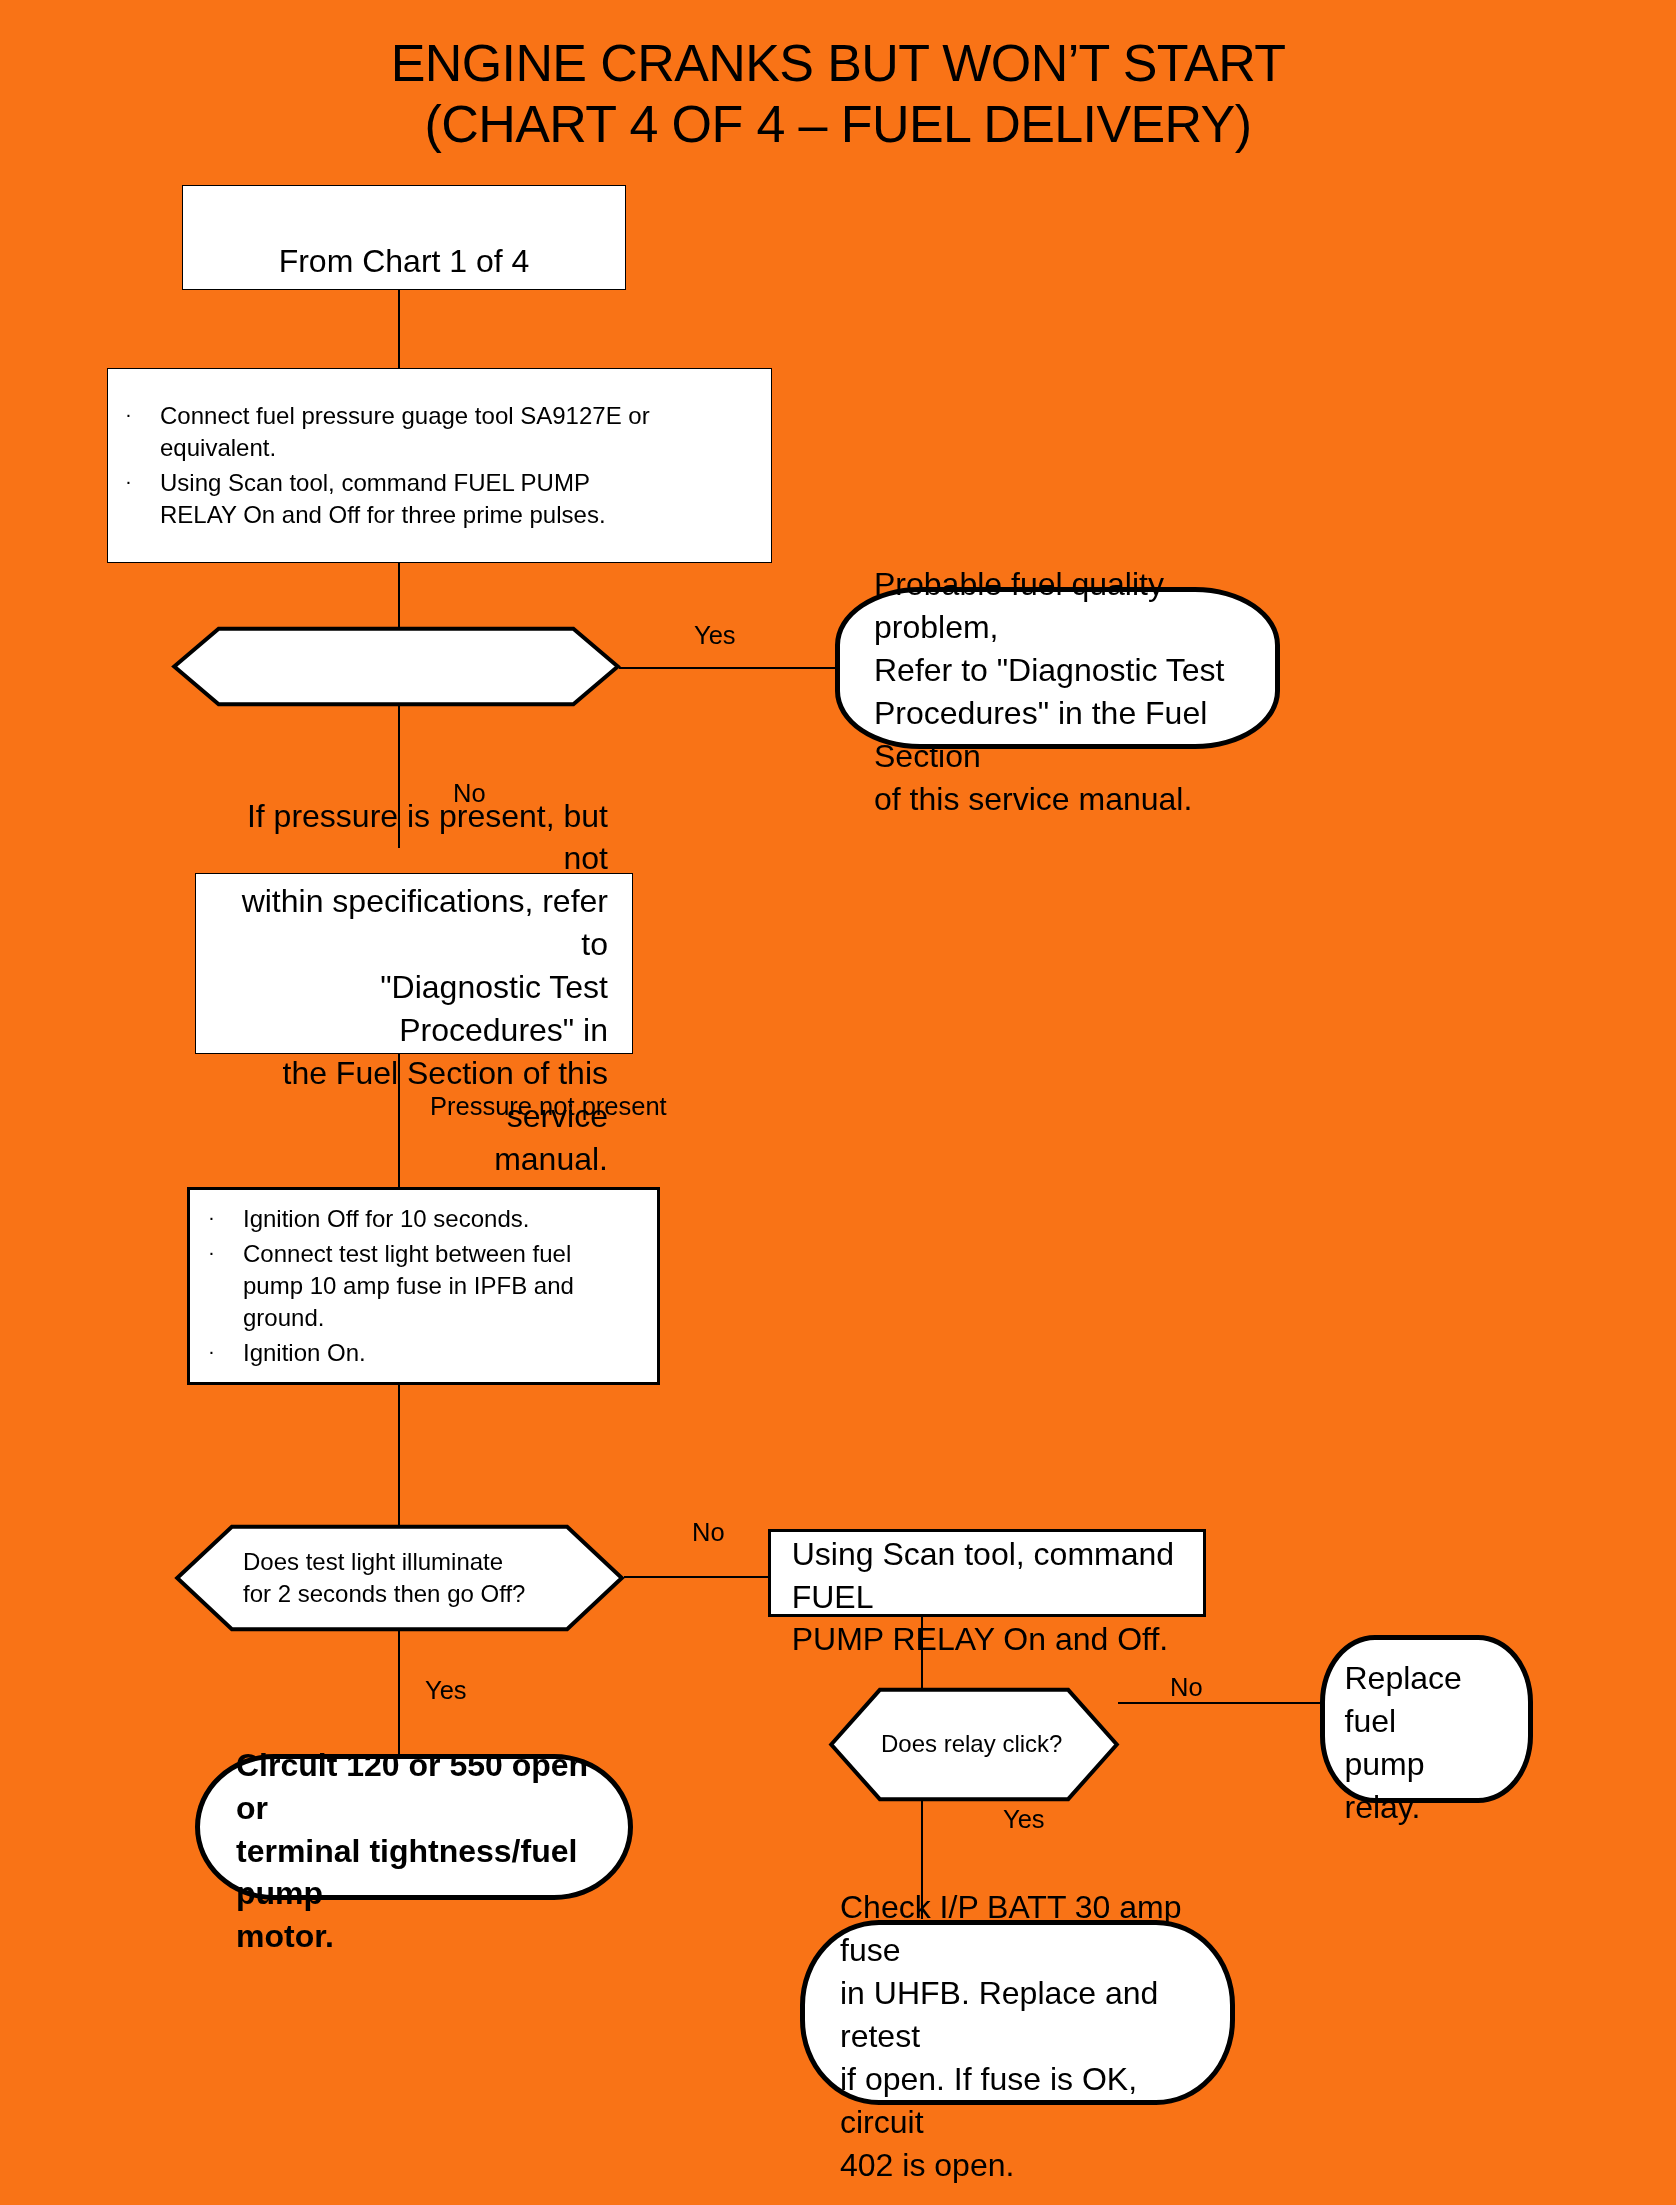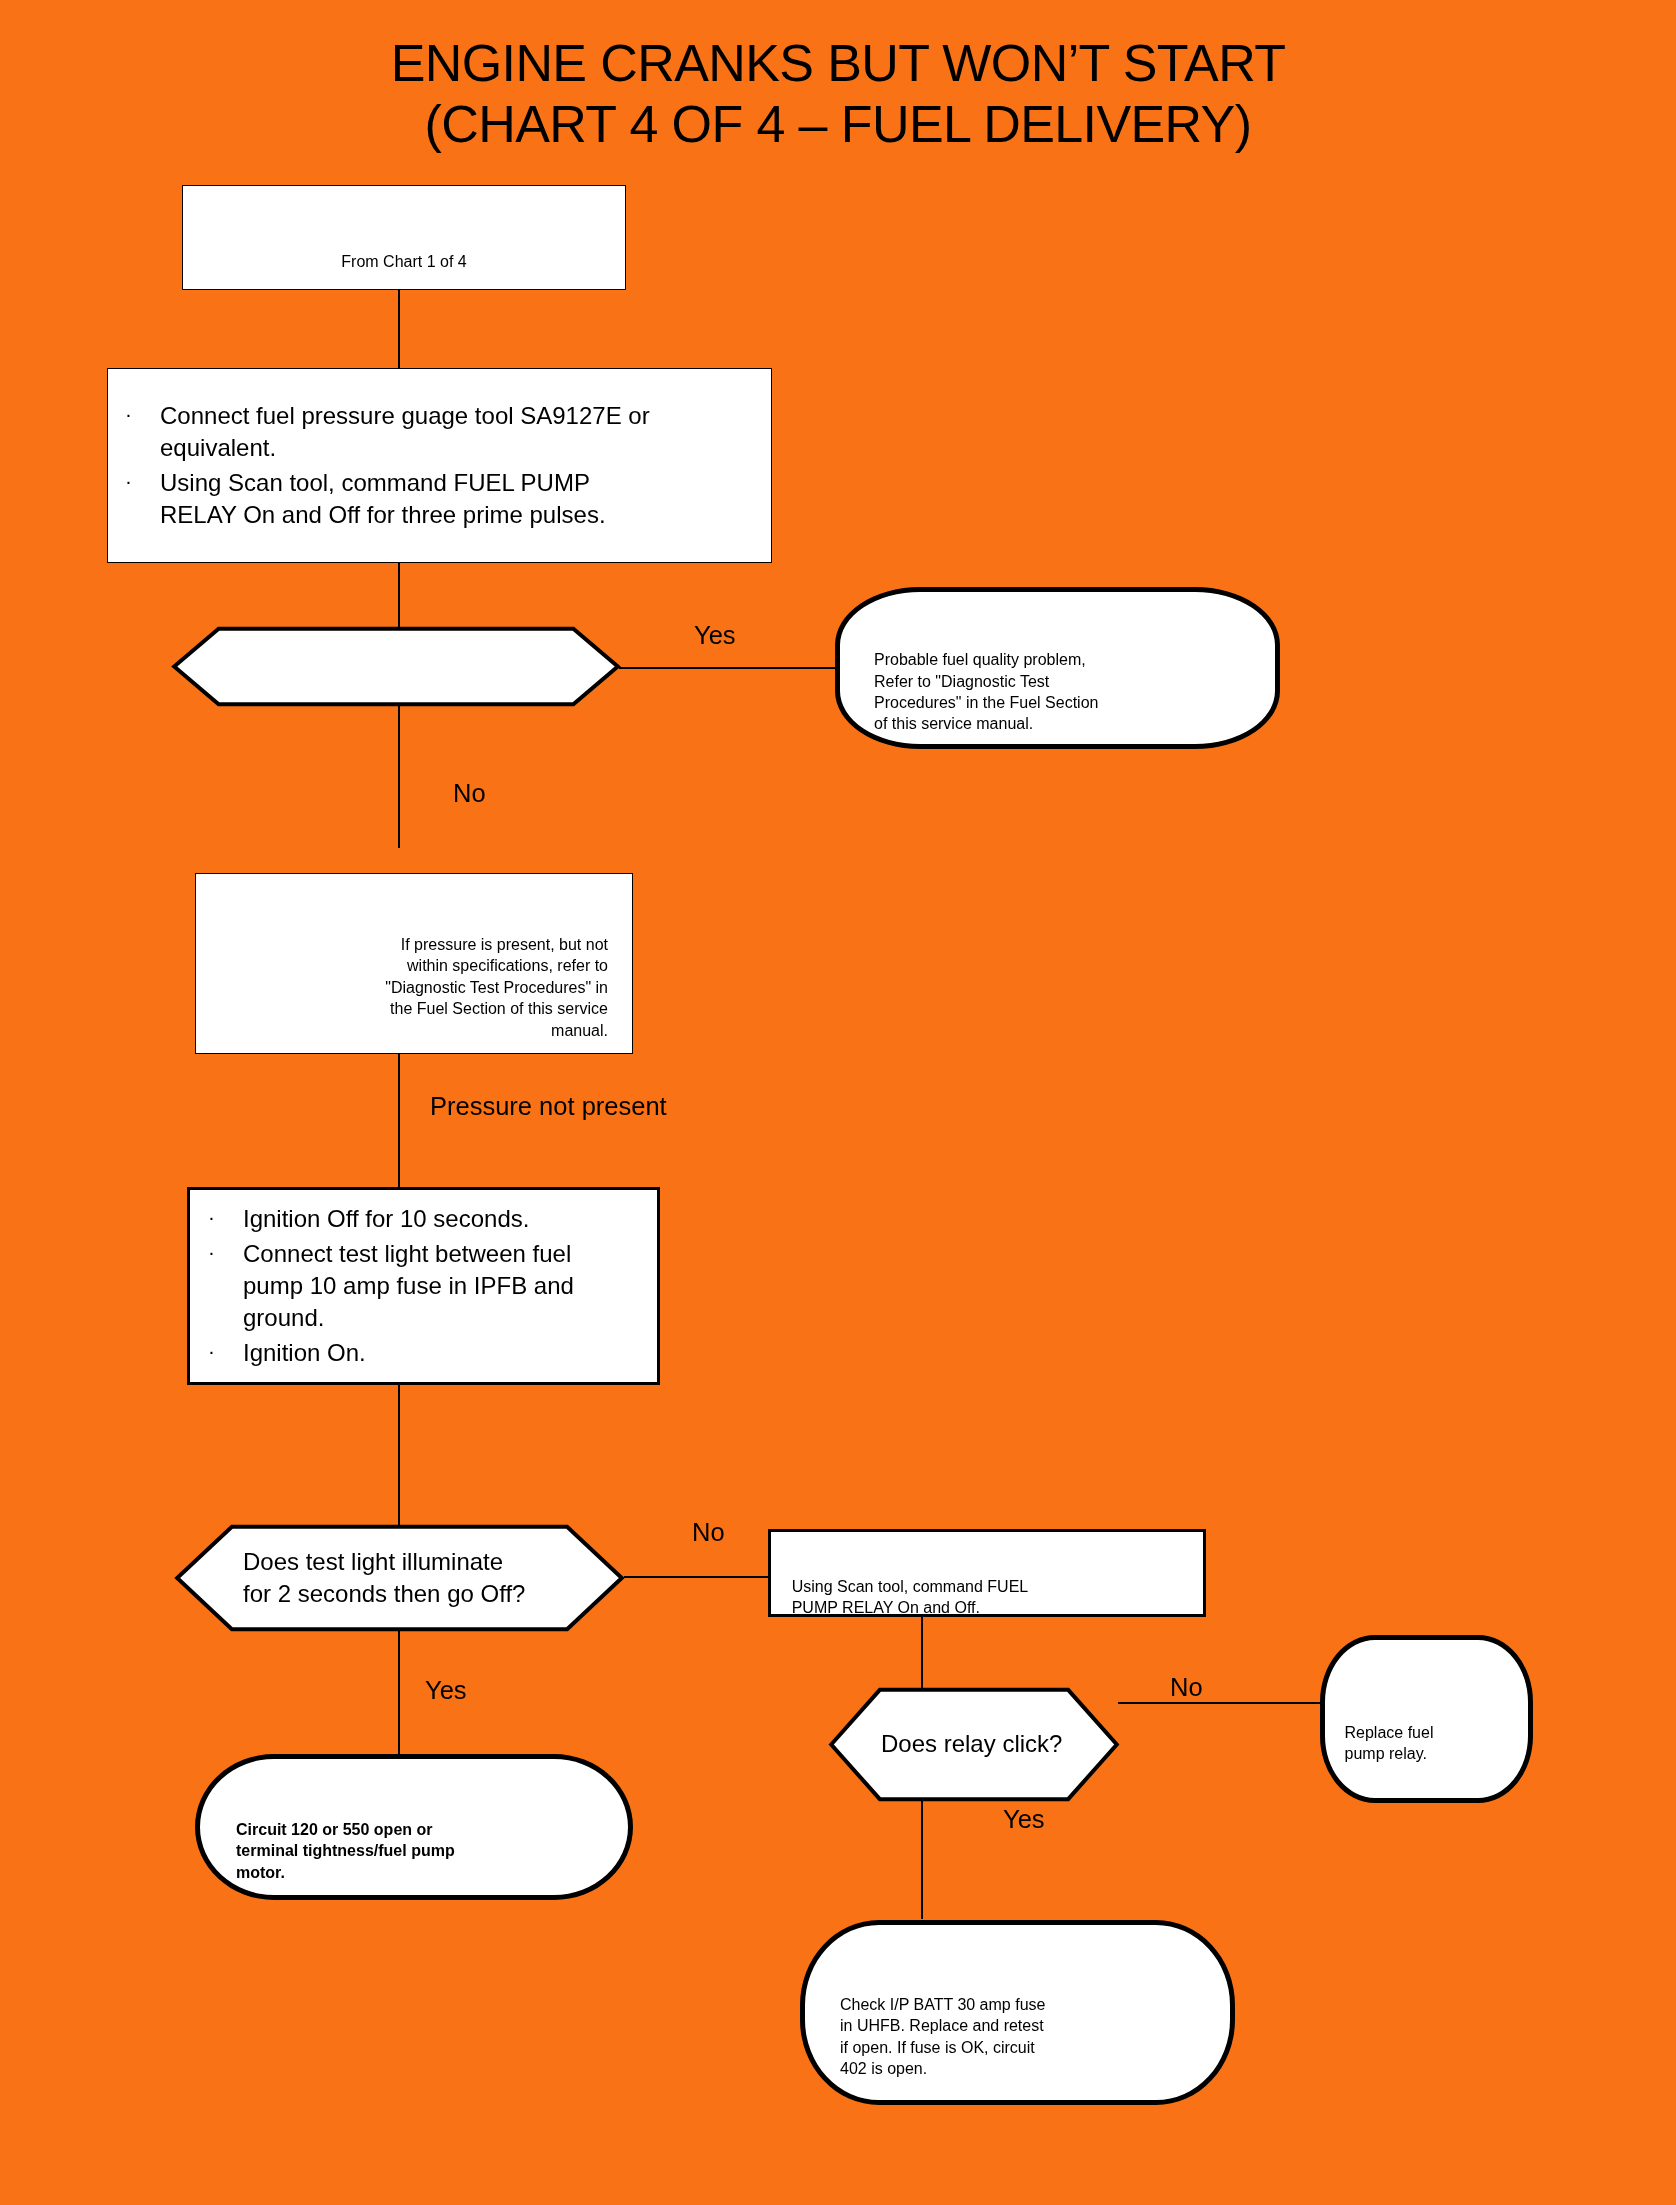--- a/index.html
+++ b/index.html
@@ -34,21 +34,21 @@
   
   .node {
     position: absolute;
     box-sizing: border-box;
     display: flex;
     align-items: center;
     background: #ffffff;
   }
   .node .txt {
     width: 100%;
-    font-size: 16px;
+    font-size: 32px;
     line-height: 1.34;
     white-space: pre-line;
     margin-top: 48px;
   }
 
   
   .rect {
     border: 1.8px solid #000;
   }
   

